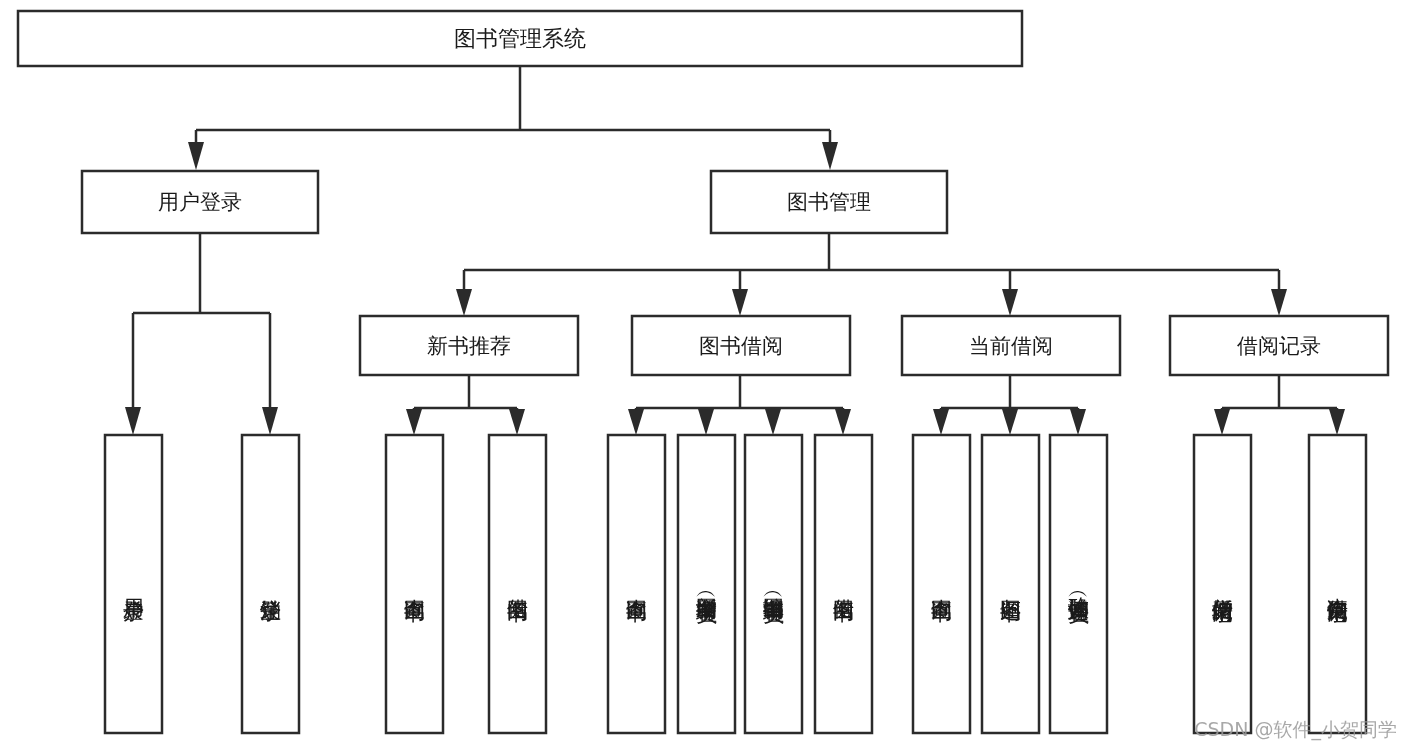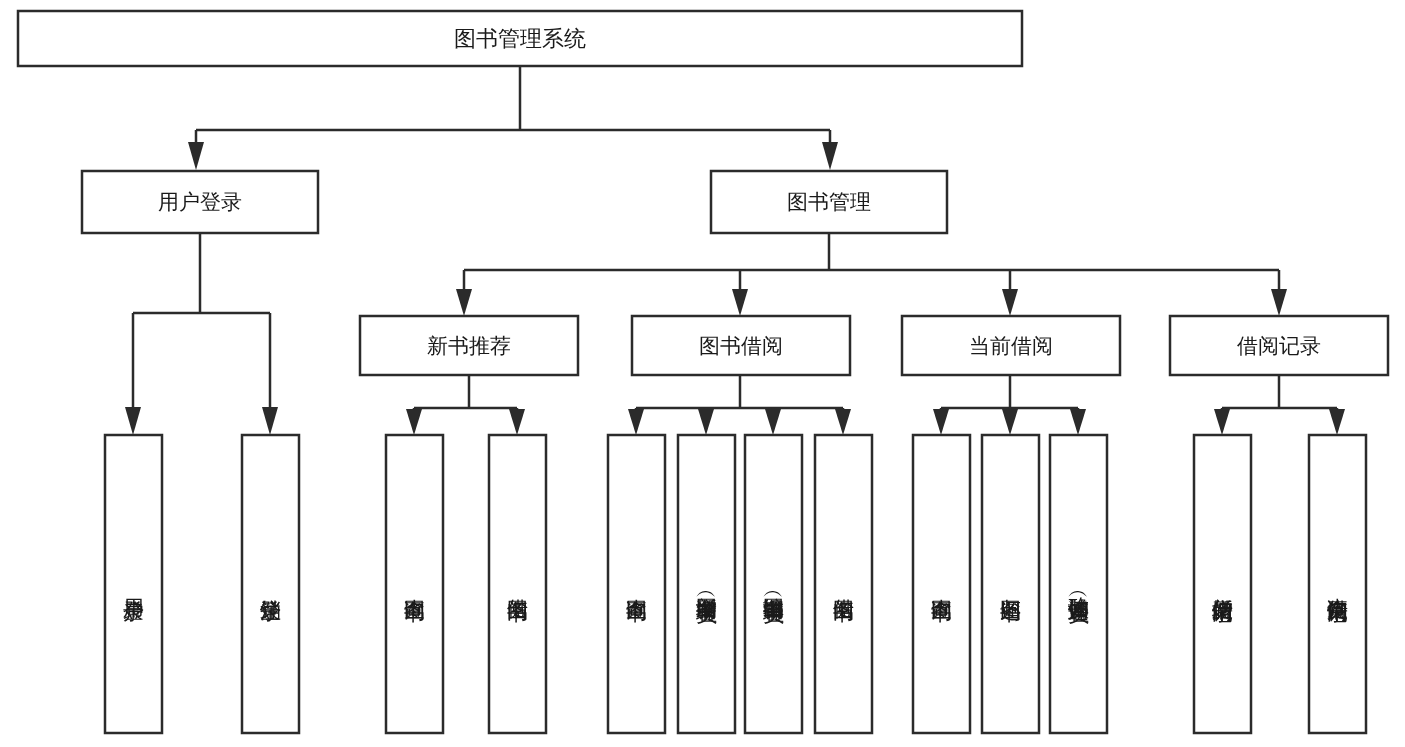--- a/index.html
+++ b/index.html
@@ -221,14 +221,15 @@
   <div class="vlabel" style="left:608px; top:435px; width:57px; height:298px;">查询图书</div>
   <div class="vlabel" style="left:678px; top:435px; width:57px; height:298px;">新增图书（管理员）</div>
   <div class="vlabel" style="left:745px; top:435px; width:57px; height:298px;">编辑图书（管理员）</div>
   <div class="vlabel" style="left:815px; top:435px; width:57px; height:298px;">借阅图书</div>
   <div class="vlabel" style="left:913px; top:435px; width:57px; height:298px;">查询图书</div>
   <div class="vlabel" style="left:982px; top:435px; width:57px; height:298px;">归还图书</div>
   <div class="vlabel" style="left:1050px; top:435px; width:57px; height:298px;">确认归还（管理员）</div>
   <div class="vlabel" style="left:1194px; top:435px; width:57px; height:298px;">新增借阅记录</div>
   <div class="vlabel" style="left:1309px; top:435px; width:57px; height:298px;">查询借阅记录</div>
 
+  <div class="watermark">CSDN @软件_小贺同学</div>
 
 </div>
 
 </body></html>

